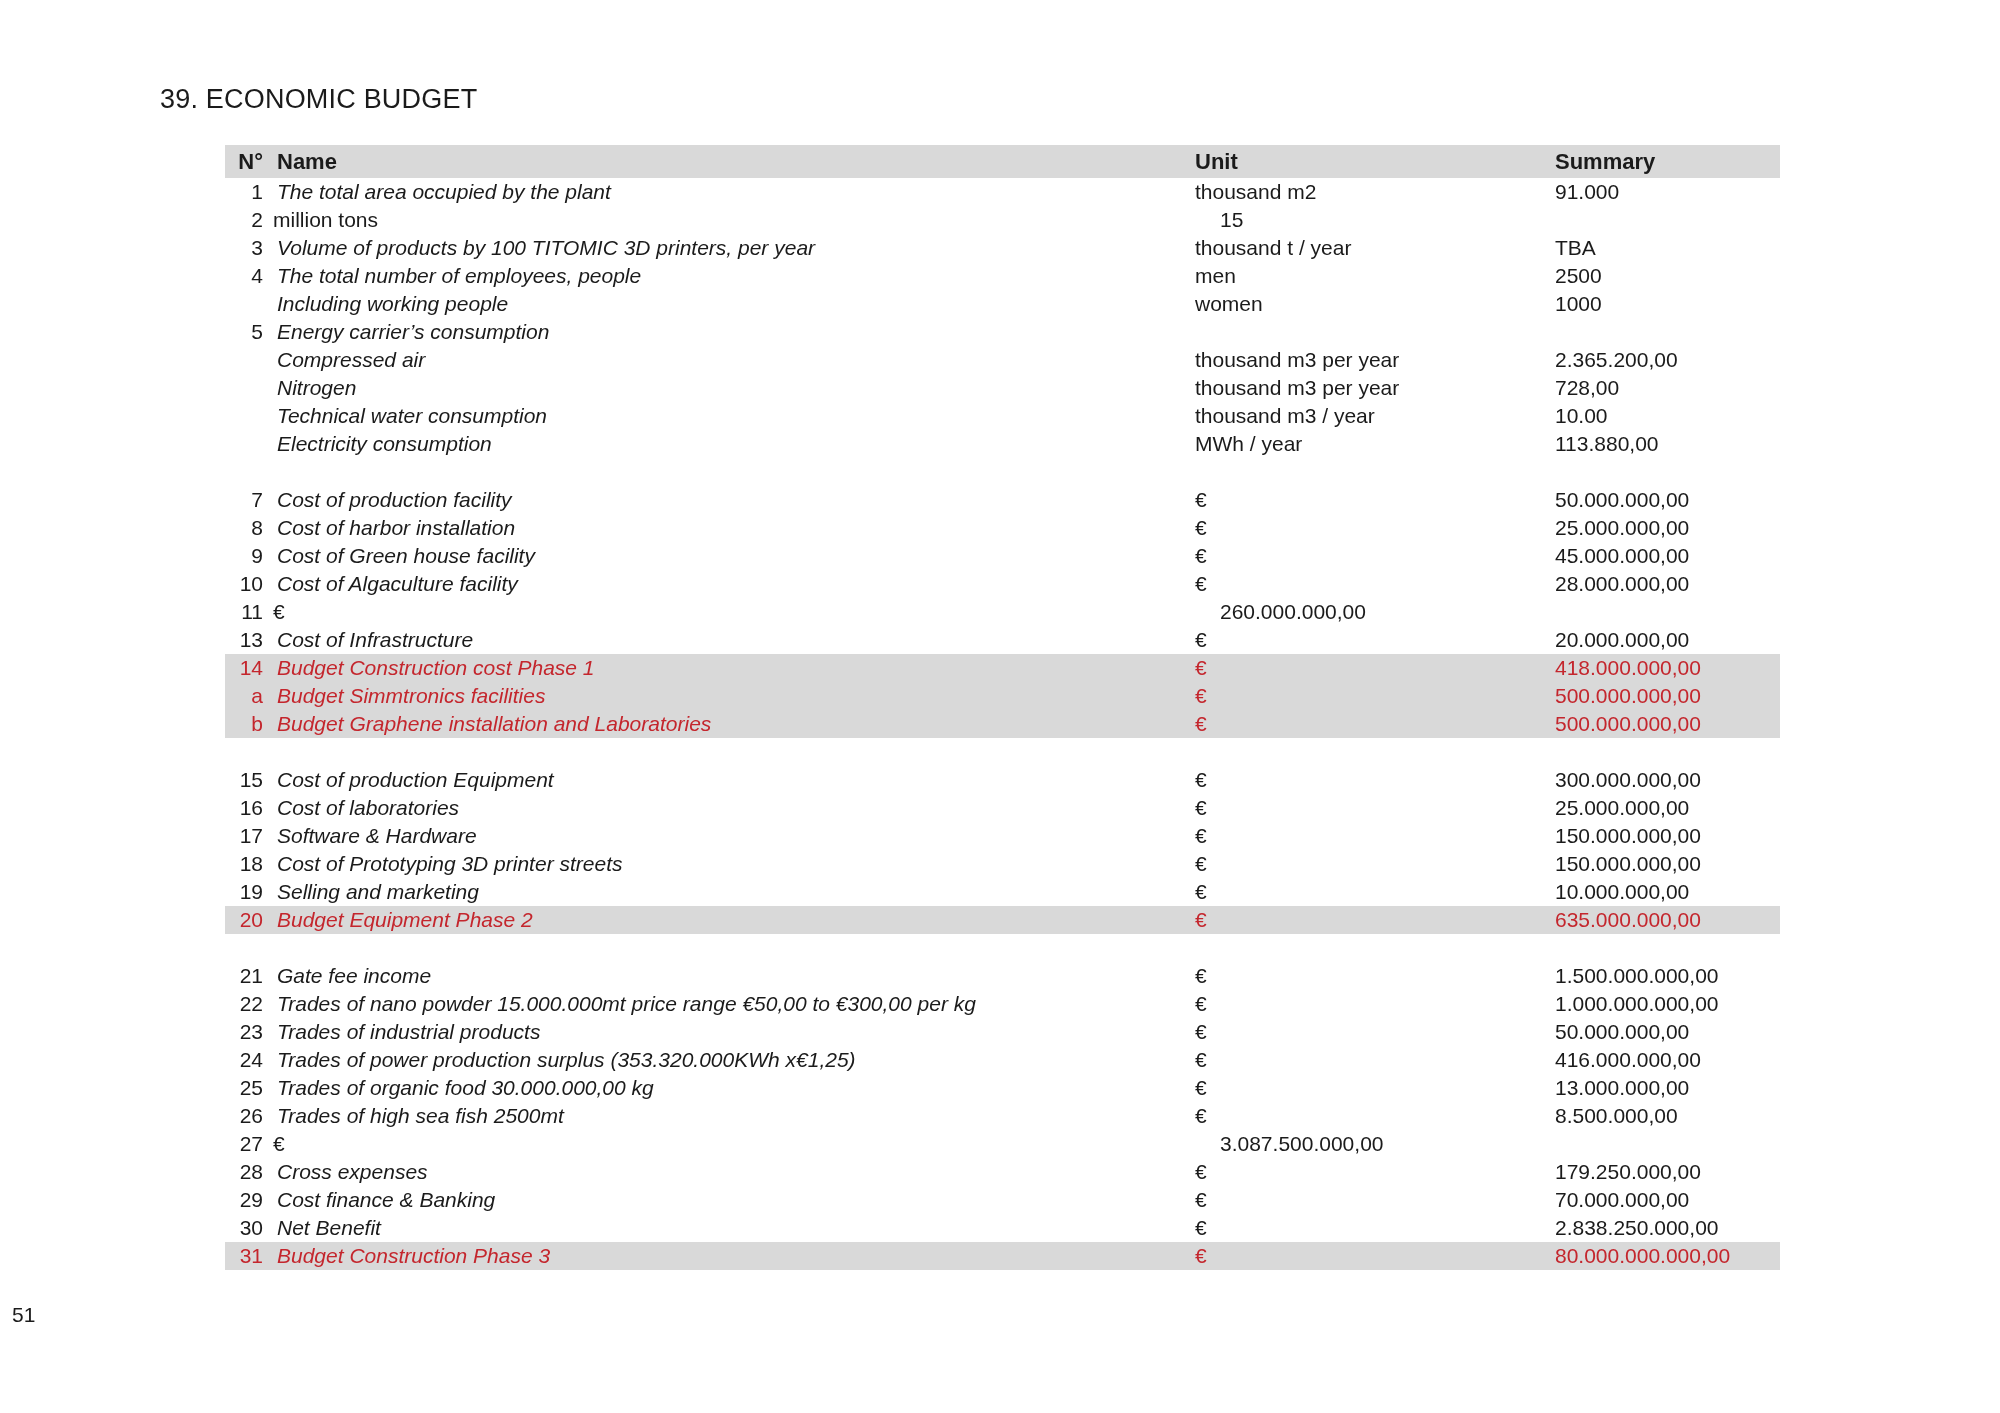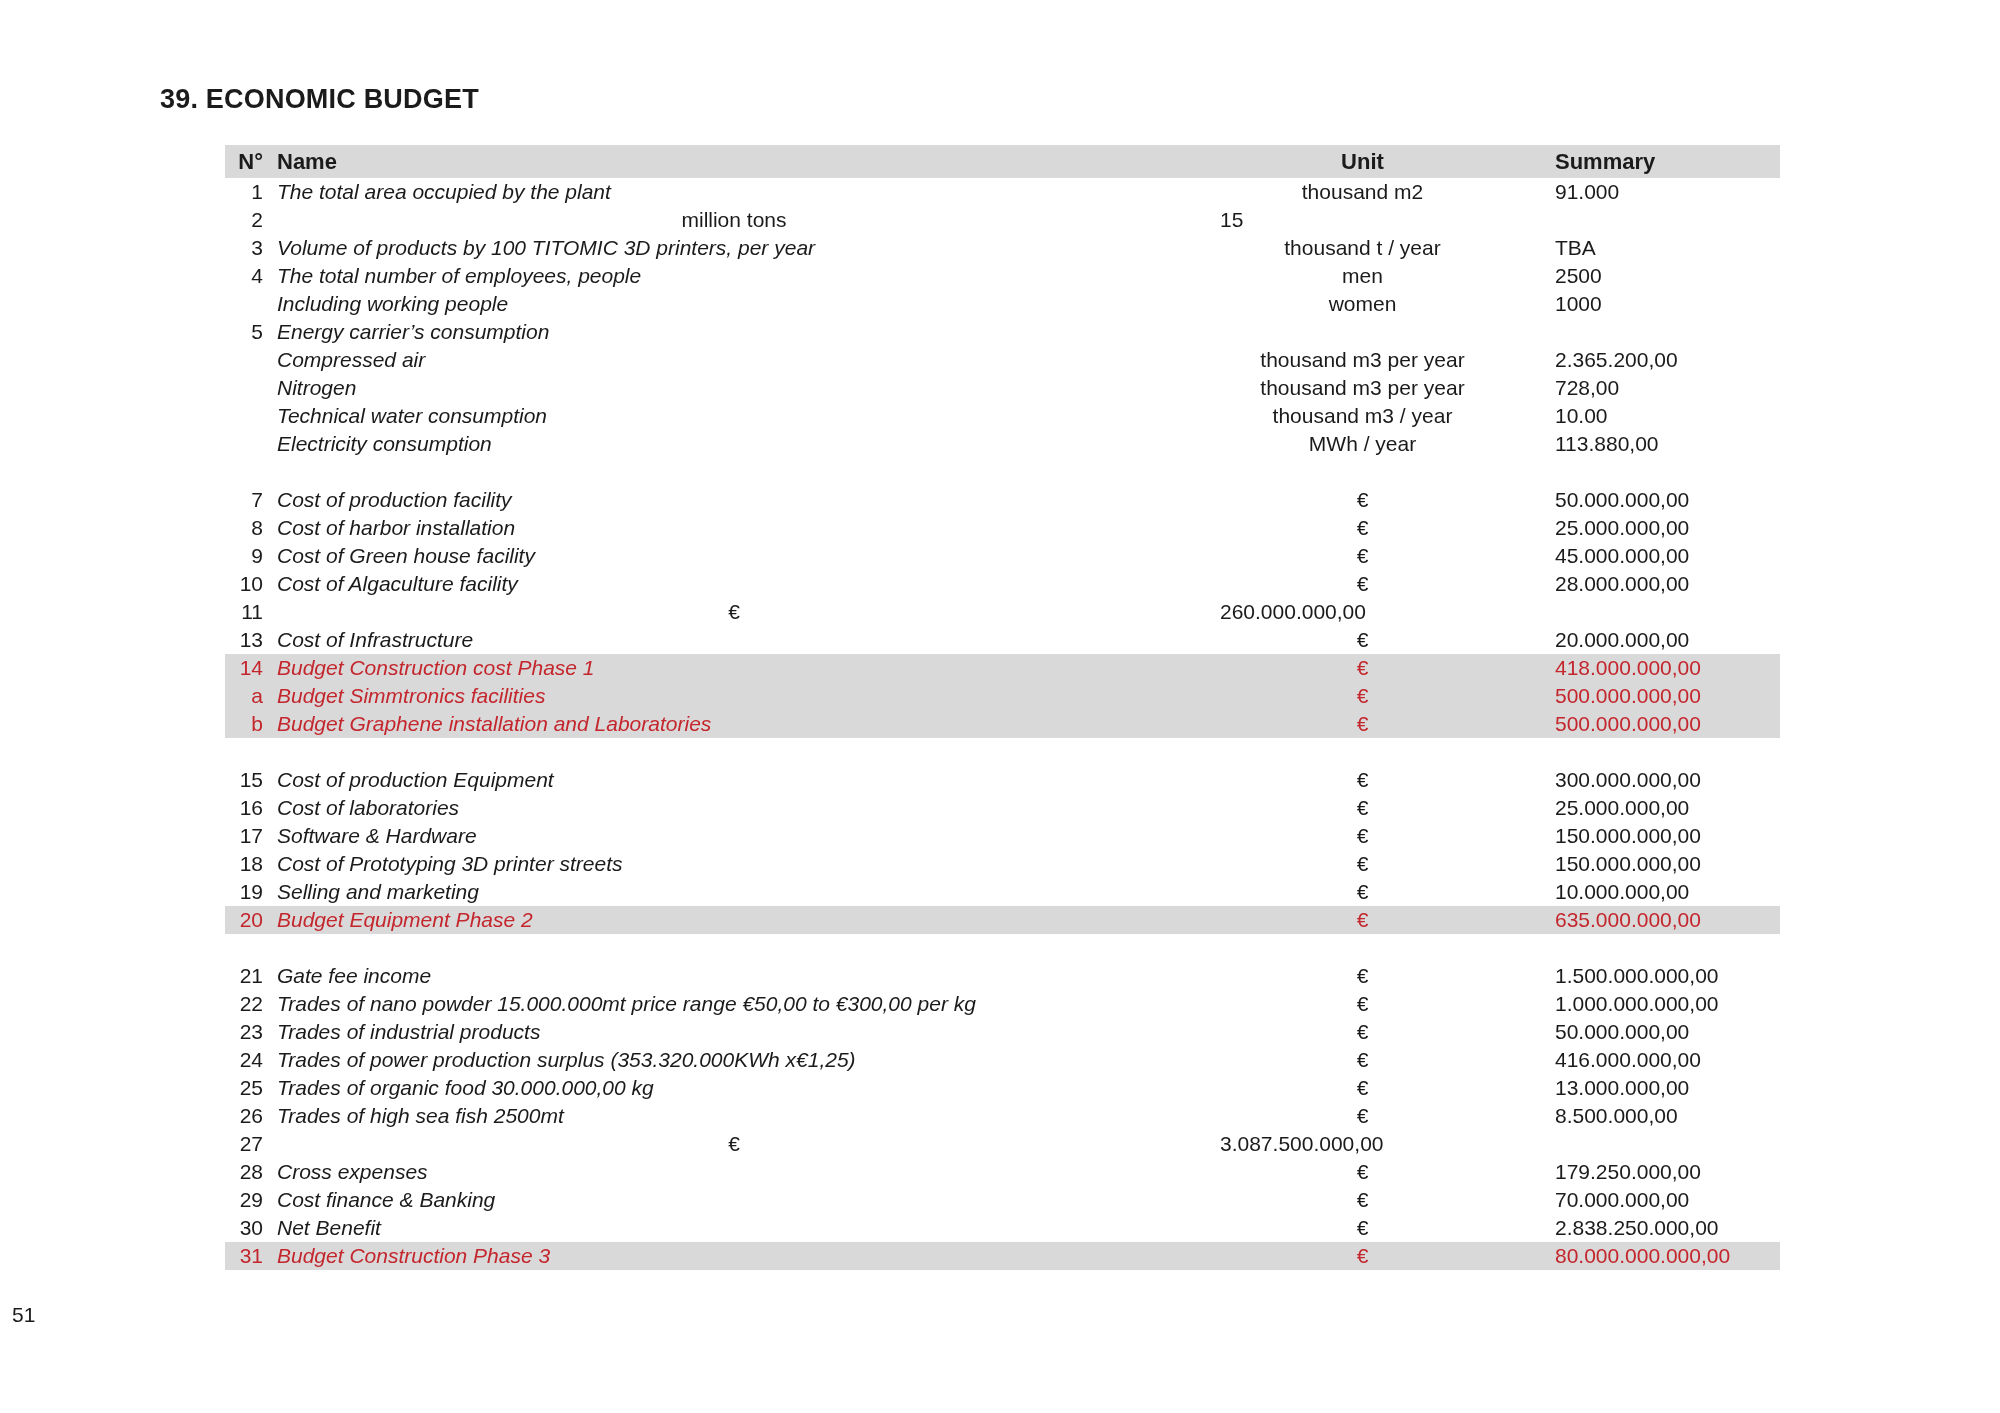--- a/index.html
+++ b/index.html
@@ -14,21 +14,21 @@
     background:#ffffff;
     font-family:"Liberation Sans", sans-serif;
     color:var(--ink);
     position:relative;
     overflow:hidden;
   }
   .page-title{
     position:absolute;
     left:160px;top:84px;
     font-size:27px;
-    font-weight:bold;
+    font-weight:normal;
     letter-spacing:0.2px;
     white-space:nowrap;
   }
   .table-wrap{
     position:absolute;
     left:225px;top:145px;
     width:1555px;
   }
   .row{
     display:grid;
@@ -46,21 +46,21 @@
   }
   .row.highlight{
     background:var(--band);
   }
   .row.highlight .cell{ color:var(--red); }
   .row.blank{ background:transparent; }
   .cell{ white-space:nowrap; overflow:visible; }
   .cell.num{ text-align:right; padding-right:10px; }
   .cell.name{ padding-left:4px; font-style:italic; }
   .row.header .cell.name{ font-style:normal; }
-  .cell.unit{ text-align:center; }
+  .cell.unit{ text-align:left; }
   .cell.summary{ padding-left:25px; }
   .page-number{
     position:absolute;
     left:12px;top:1303px;
     width:2000px;
     text-align:left;
     font-size:21px;
   }
 </style>
 </head>

